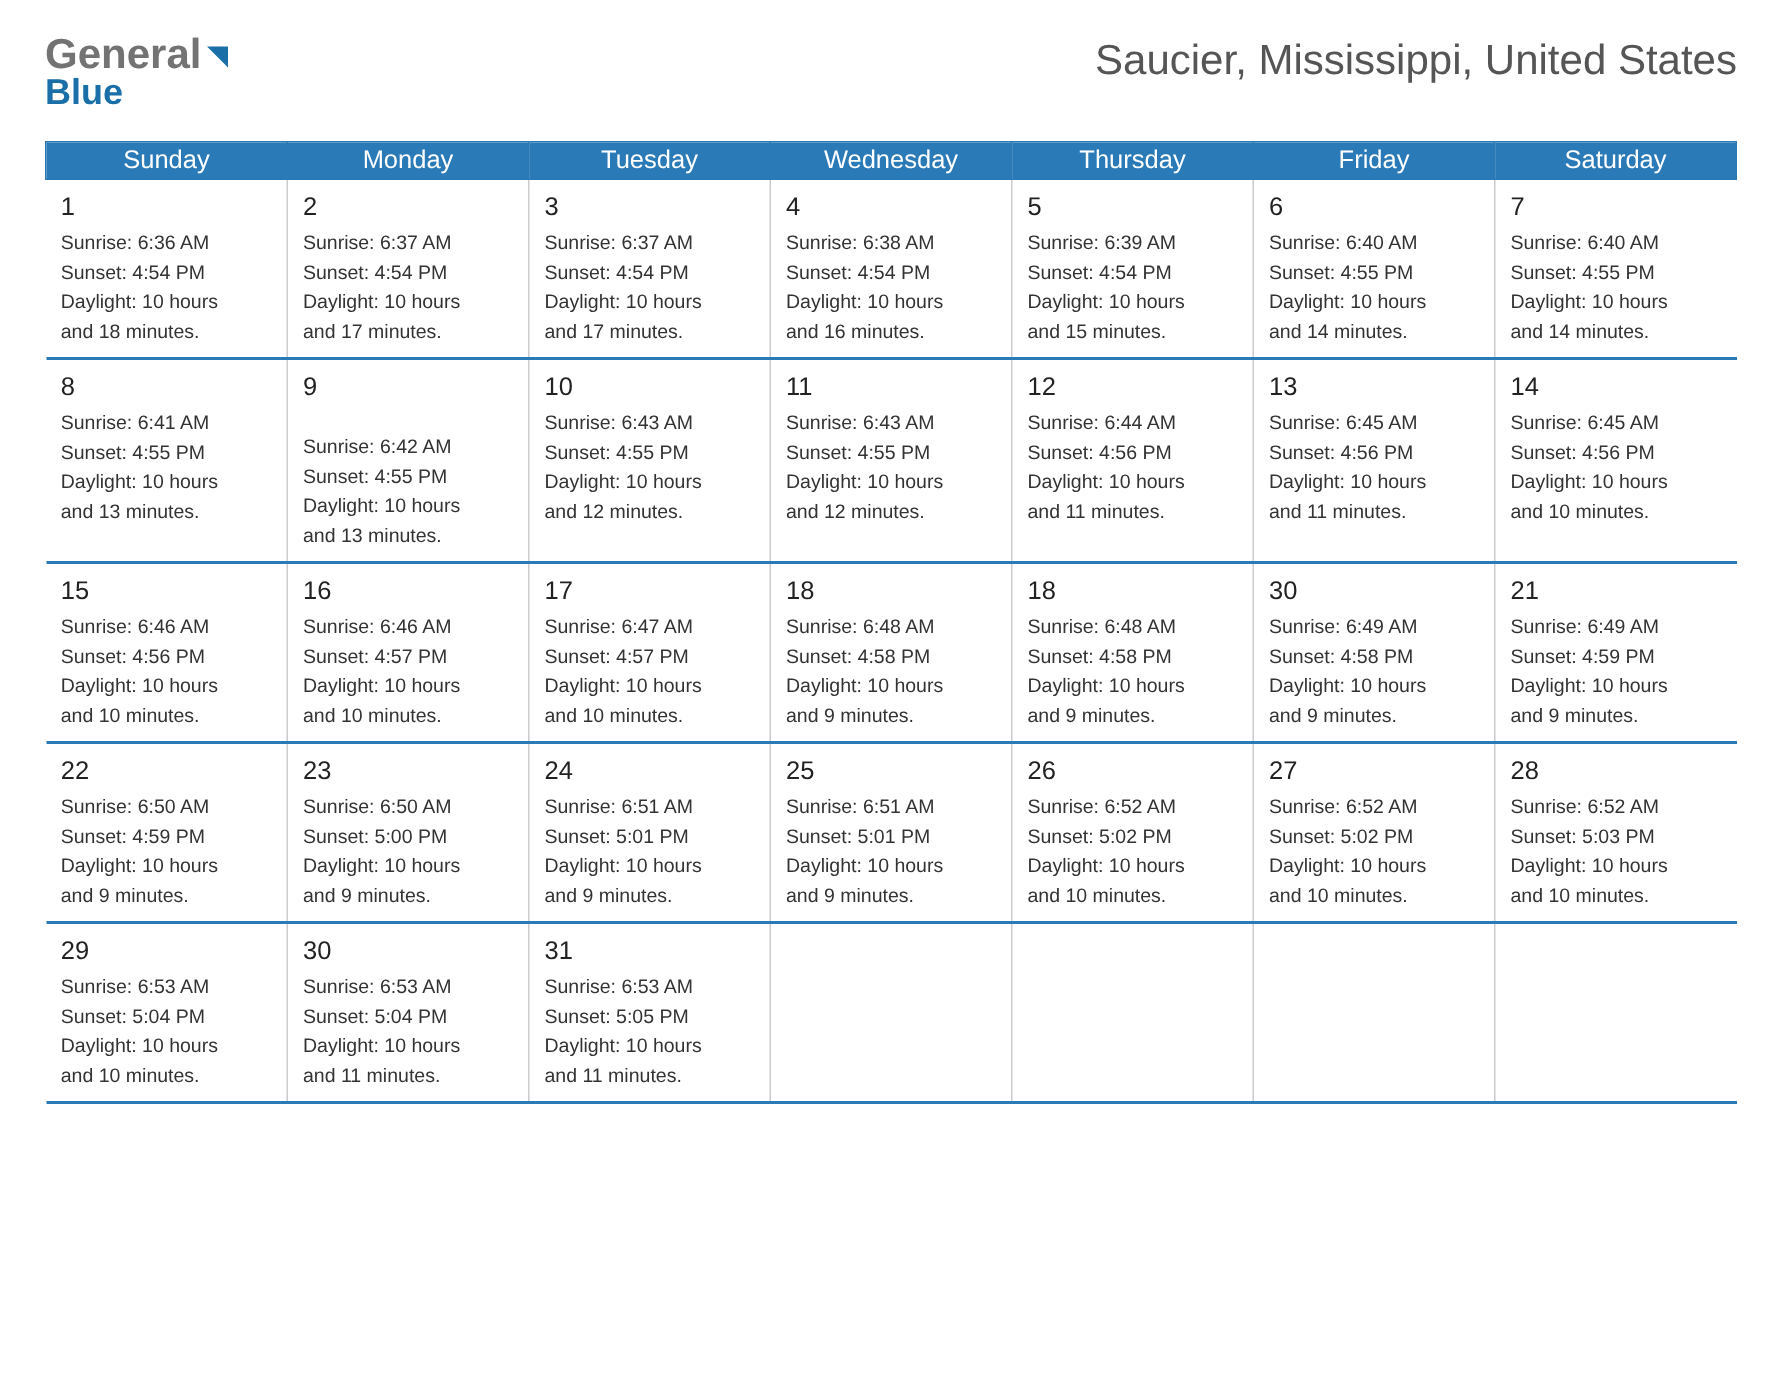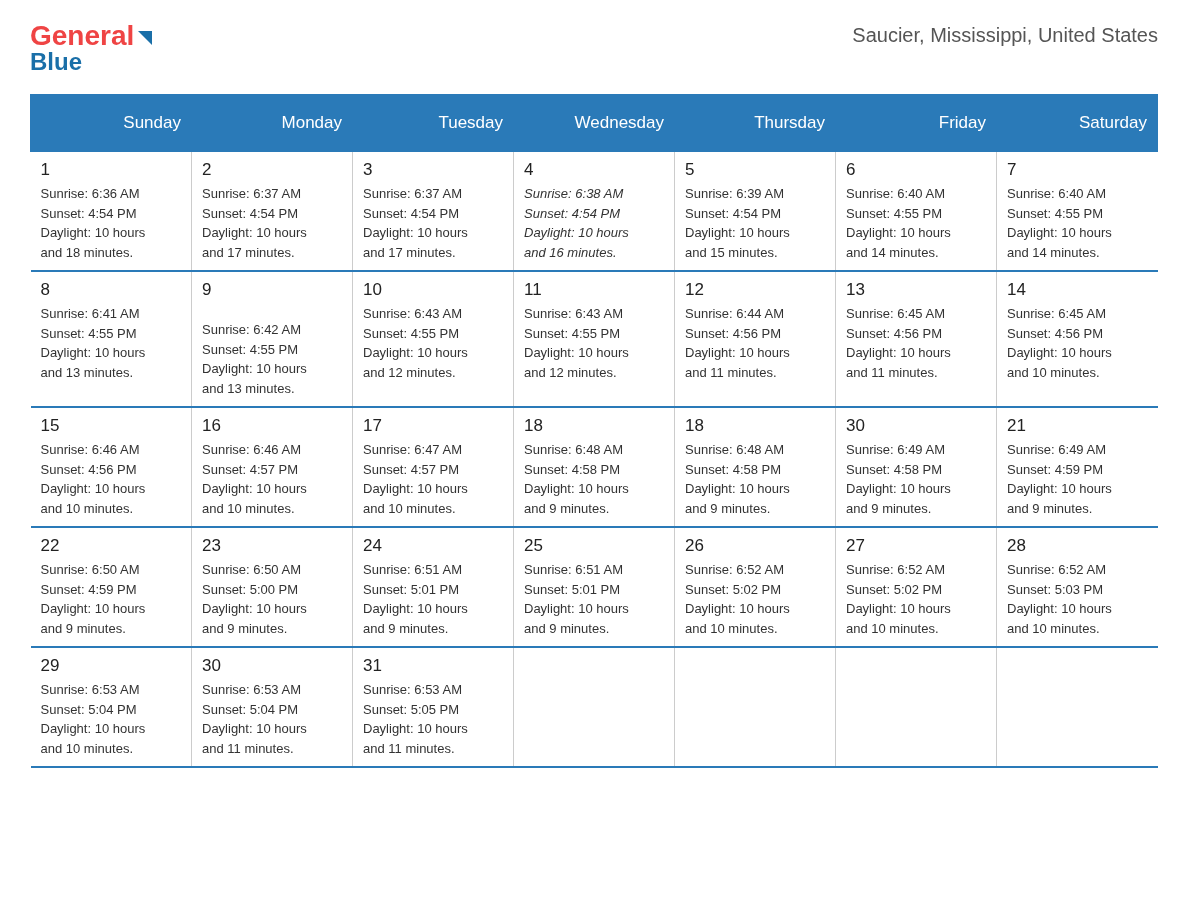--- a/index.html
+++ b/index.html
@@ -22,21 +22,21 @@
       align-items: flex-start;
     }
     .logo-text {
       font-size: 28px;
       font-weight: bold;
       color: #333;
       display: flex;
       align-items: center;
       gap: 2px;
     }
-    .logo-general { color: #ef4444; }
+    .logo-general { color: #737373; }
     .logo-arrow {
       display: inline-block;
       width: 0;
       height: 0;
       border-left: 14px solid transparent;
       border-top: 14px solid #1a6fa8;
       margin-left: 2px;
       margin-top: 4px;
     }
     .logo-blue {
@@ -48,37 +48,37 @@
     .title-area {
       text-align: right;
     }
     .month-title {
       font-size: 52px;
       font-weight: normal;
       color: #222;
       line-height: 1.1;
     }
     .location {
-      font-size: 20px;
+      font-size: 28px;
       color: #555;
       margin-top: 4px;
     }
     table {
       width: 100%;
       border-collapse: collapse;
     }
     thead tr {
       background-color: #2a7ab8;
     }
     thead th {
       color: #fff;
       font-size: 17px;
       font-weight: normal;
-      padding: 18px 10px;
-      text-align: right;
+      padding: 2px 10px;
+      text-align: center;
       border: 1px solid #2a7ab8;
     }
     tbody tr {
       border-bottom: 2px solid #2a7ab8;
     }
     tbody td {
       vertical-align: top;
       padding: 8px 10px;
       font-size: 13px;
       color: #222;
@@ -150,21 +150,21 @@
         </td>
         <td>
           <span class="day-num">3</span>
           <div class="day-info" style="white-space: pre-line;">Sunrise: 6:37 AM
 Sunset: 4:54 PM
 Daylight: 10 hours
 and 17 minutes.</div>
         </td>
         <td>
           <span class="day-num">4</span>
-          <div class="day-info" style="white-space: pre-line; font-style: italic;">Sunrise: 6:38 AM
+          <div class="day-info" style="white-space: pre-line;">Sunrise: 6:38 AM
 Sunset: 4:54 PM
 Daylight: 10 hours
 and 16 minutes.</div>
         </td>
         <td>
           <span class="day-num">5</span>
           <div class="day-info" style="white-space: pre-line;">Sunrise: 6:39 AM
 Sunset: 4:54 PM
 Daylight: 10 hours
 and 15 minutes.</div>

